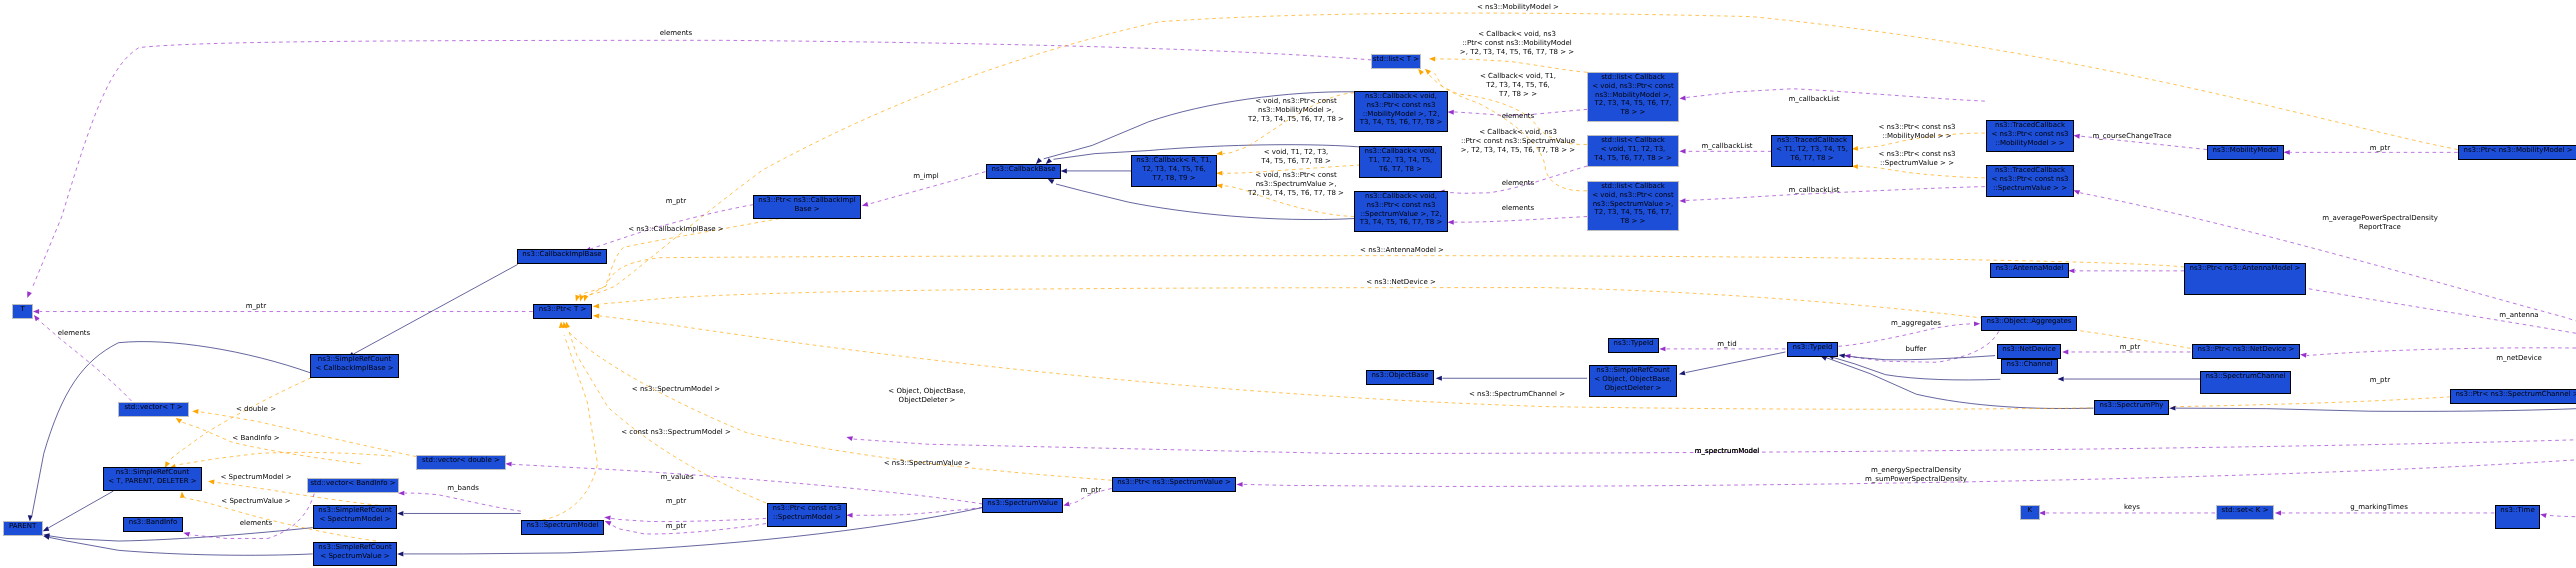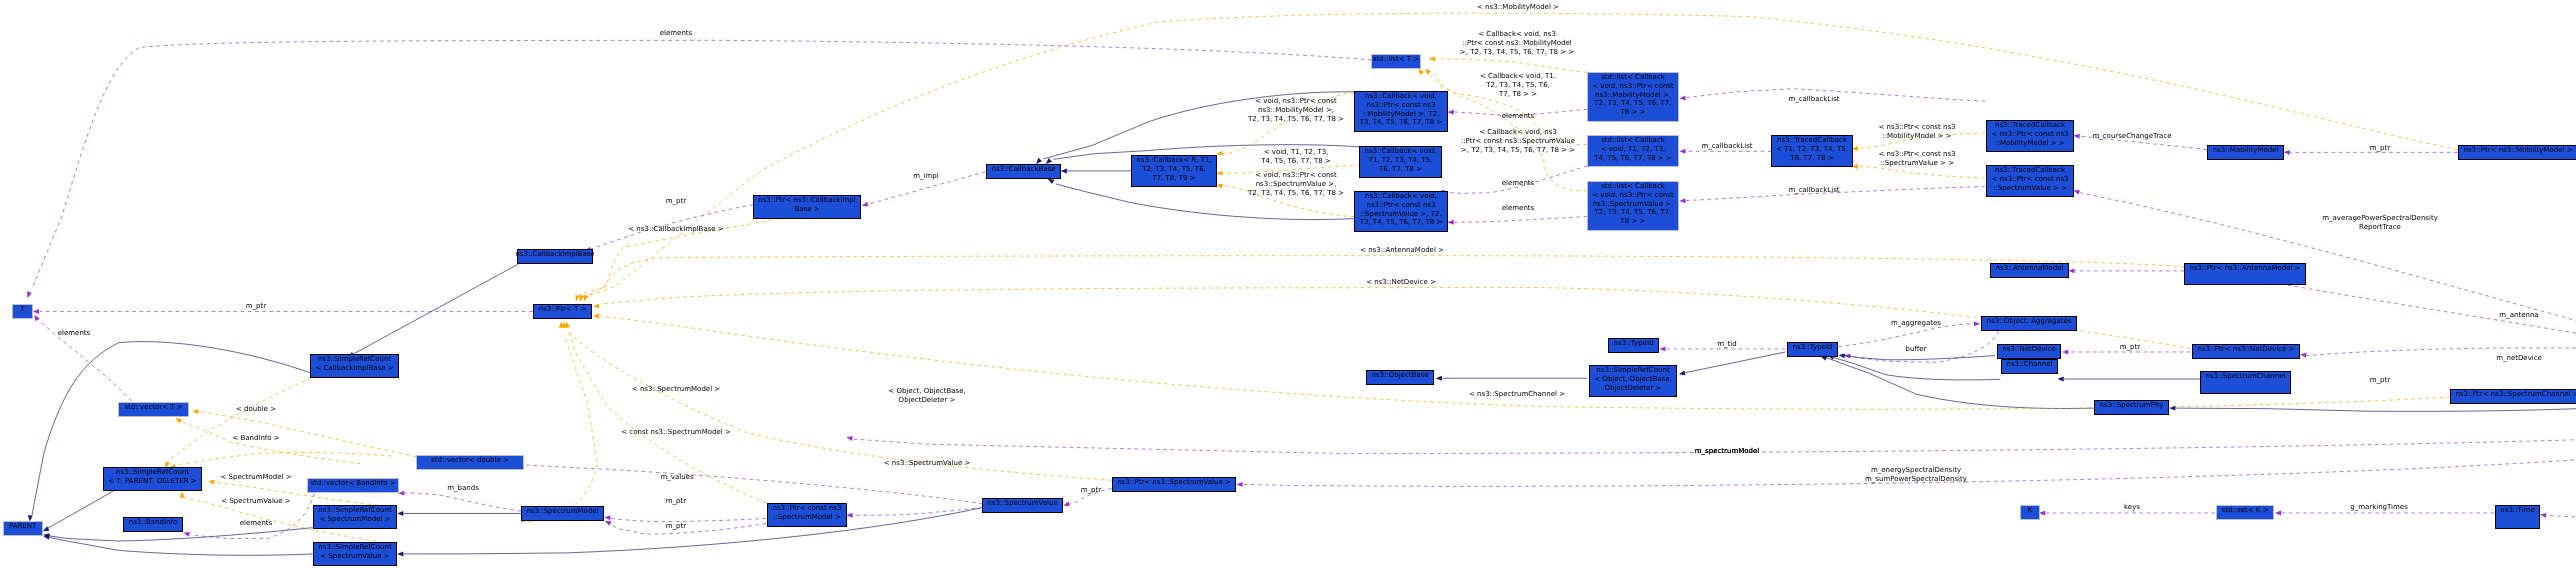--- a/index.html
+++ b/index.html
@@ -184,21 +184,21 @@
 <div class="node" style="left:1354px;top:191px;width:94px;height:41px"><span>ns3::Callback&lt; void,
 ns3::Ptr&lt; const ns3
 ::SpectrumValue &gt;, T2,
 T3, T4, T5, T6, T7, T8 &gt;</span></div>
 <div class="node" style="left:986px;top:164px;width:75px;height:15px"><span>ns3::CallbackBase</span></div>
 <div class="node" style="left:1131px;top:155px;width:86px;height:32px"><span>ns3::Callback&lt; R, T1,
 T2, T3, T4, T5, T6,
 T7, T8, T9 &gt;</span></div>
 <div class="node" style="left:753px;top:195px;width:108px;height:24px"><span>ns3::Ptr&lt; ns3::CallbackImpl
 Base &gt;</span></div>
-<div class="node" style="left:517px;top:249px;width:76px;height:15px"><span>ns3::CallbackImplBase</span></div>
+<div class="node" style="left:517px;top:249px;width:90px;height:15px"><span>ns3::CallbackImplBase</span></div>
 <div class="node tpl" style="left:1587px;top:72px;width:92px;height:50px"><span>std::list&lt; Callback
 &lt; void, ns3::Ptr&lt; const
 ns3::MobilityModel &gt;,
 T2, T3, T4, T5, T6, T7,
 T8 &gt; &gt;</span></div>
 <div class="node tpl" style="left:1587px;top:135px;width:92px;height:32px"><span>std::list&lt; Callback
 &lt; void, T1, T2, T3,
 T4, T5, T6, T7, T8 &gt; &gt;</span></div>
 <div class="node tpl" style="left:1587px;top:181px;width:92px;height:50px"><span>std::list&lt; Callback
 &lt; void, ns3::Ptr&lt; const
@@ -210,38 +210,38 @@
 T6, T7, T8 &gt;</span></div>
 <div class="node" style="left:1986px;top:120px;width:88px;height:32px"><span>ns3::TracedCallback
 &lt; ns3::Ptr&lt; const ns3
 ::MobilityModel &gt; &gt;</span></div>
 <div class="node" style="left:1986px;top:165px;width:88px;height:32px"><span>ns3::TracedCallback
 &lt; ns3::Ptr&lt; const ns3
 ::SpectrumValue &gt; &gt;</span></div>
 <div class="node" style="left:2207px;top:145px;width:77px;height:15px"><span>ns3::MobilityModel</span></div>
 <div class="node" style="left:2458px;top:145px;width:120px;height:15px"><span>ns3::Ptr&lt; ns3::MobilityModel &gt;</span></div>
 <div class="node" style="left:1990px;top:263px;width:79px;height:15px"><span>ns3::AntennaModel</span></div>
-<div class="node" style="left:2184px;top:263px;width:122px;height:22px"><span>ns3::Ptr&lt; ns3::AntennaModel &gt;</span></div>
+<div class="node" style="left:2184px;top:263px;width:122px;height:32px"><span>ns3::Ptr&lt; ns3::AntennaModel &gt;</span></div>
 
 <div class="node tpl" style="left:12.4px;top:304px;width:20.6px;height:15px"><span>T</span></div>
 <div class="node tpl" style="left:118px;top:402px;width:71px;height:15px"><span>std::vector&lt; T &gt;</span></div>
 <div class="node" style="left:103px;top:467px;width:99px;height:24px"><span>ns3::SimpleRefCount
 &lt; T, PARENT, DELETER &gt;</span></div>
 <div class="node tpl" style="left:2.6px;top:521px;width:40px;height:15px"><span>PARENT</span></div>
 <div class="node" style="left:123px;top:517px;width:60px;height:15px"><span>ns3::BandInfo</span></div>
 <div class="node tpl" style="left:307px;top:478px;width:92px;height:15px"><span>std::vector&lt; BandInfo &gt;</span></div>
 <div class="node" style="left:313px;top:505px;width:84px;height:24px"><span>ns3::SimpleRefCount
 &lt; SpectrumModel &gt;</span></div>
 <div class="node" style="left:313px;top:542px;width:84px;height:24px"><span>ns3::SimpleRefCount
 &lt; SpectrumValue &gt;</span></div>
-<div class="node tpl" style="left:416px;top:455px;width:108px;height:15px"><span>std::vector&lt; double &gt;</span></div>
+<div class="node tpl" style="left:416px;top:455px;width:90px;height:15px"><span>std::vector&lt; double &gt;</span></div>
 <div class="node" style="left:310px;top:354px;width:89px;height:24px"><span>ns3::SimpleRefCount
 &lt; CallbackImplBase &gt;</span></div>
 <div class="node" style="left:533px;top:304px;width:59px;height:15px"><span>ns3::Ptr&lt; T &gt;</span></div>
-<div class="node" style="left:521px;top:506px;width:83px;height:15px"><span>ns3::SpectrumModel</span></div>
+<div class="node" style="left:521px;top:520px;width:83px;height:15px"><span>ns3::SpectrumModel</span></div>
 <div class="node" style="left:767px;top:503px;width:80px;height:24px"><span>ns3::Ptr&lt; const ns3
 ::SpectrumModel &gt;</span></div>
 <div class="node" style="left:982px;top:498px;width:81px;height:15px"><span>ns3::SpectrumValue</span></div>
 <div class="node" style="left:1112px;top:477px;width:124px;height:15px"><span>ns3::Ptr&lt; ns3::SpectrumValue &gt;</span></div>
 <div class="node" style="left:1366px;top:370px;width:68px;height:15px"><span>ns3::ObjectBase</span></div>
 <div class="node" style="left:1589px;top:365px;width:88px;height:32px"><span>ns3::SimpleRefCount
 &lt; Object, ObjectBase,
 ObjectDeleter &gt;</span></div>
 <div class="node" style="left:1608px;top:338px;width:51px;height:15px"><span>ns3::TypeId</span></div>
 <div class="node" style="left:1787px;top:342px;width:51px;height:15px"><span>ns3::TypeId</span></div>

